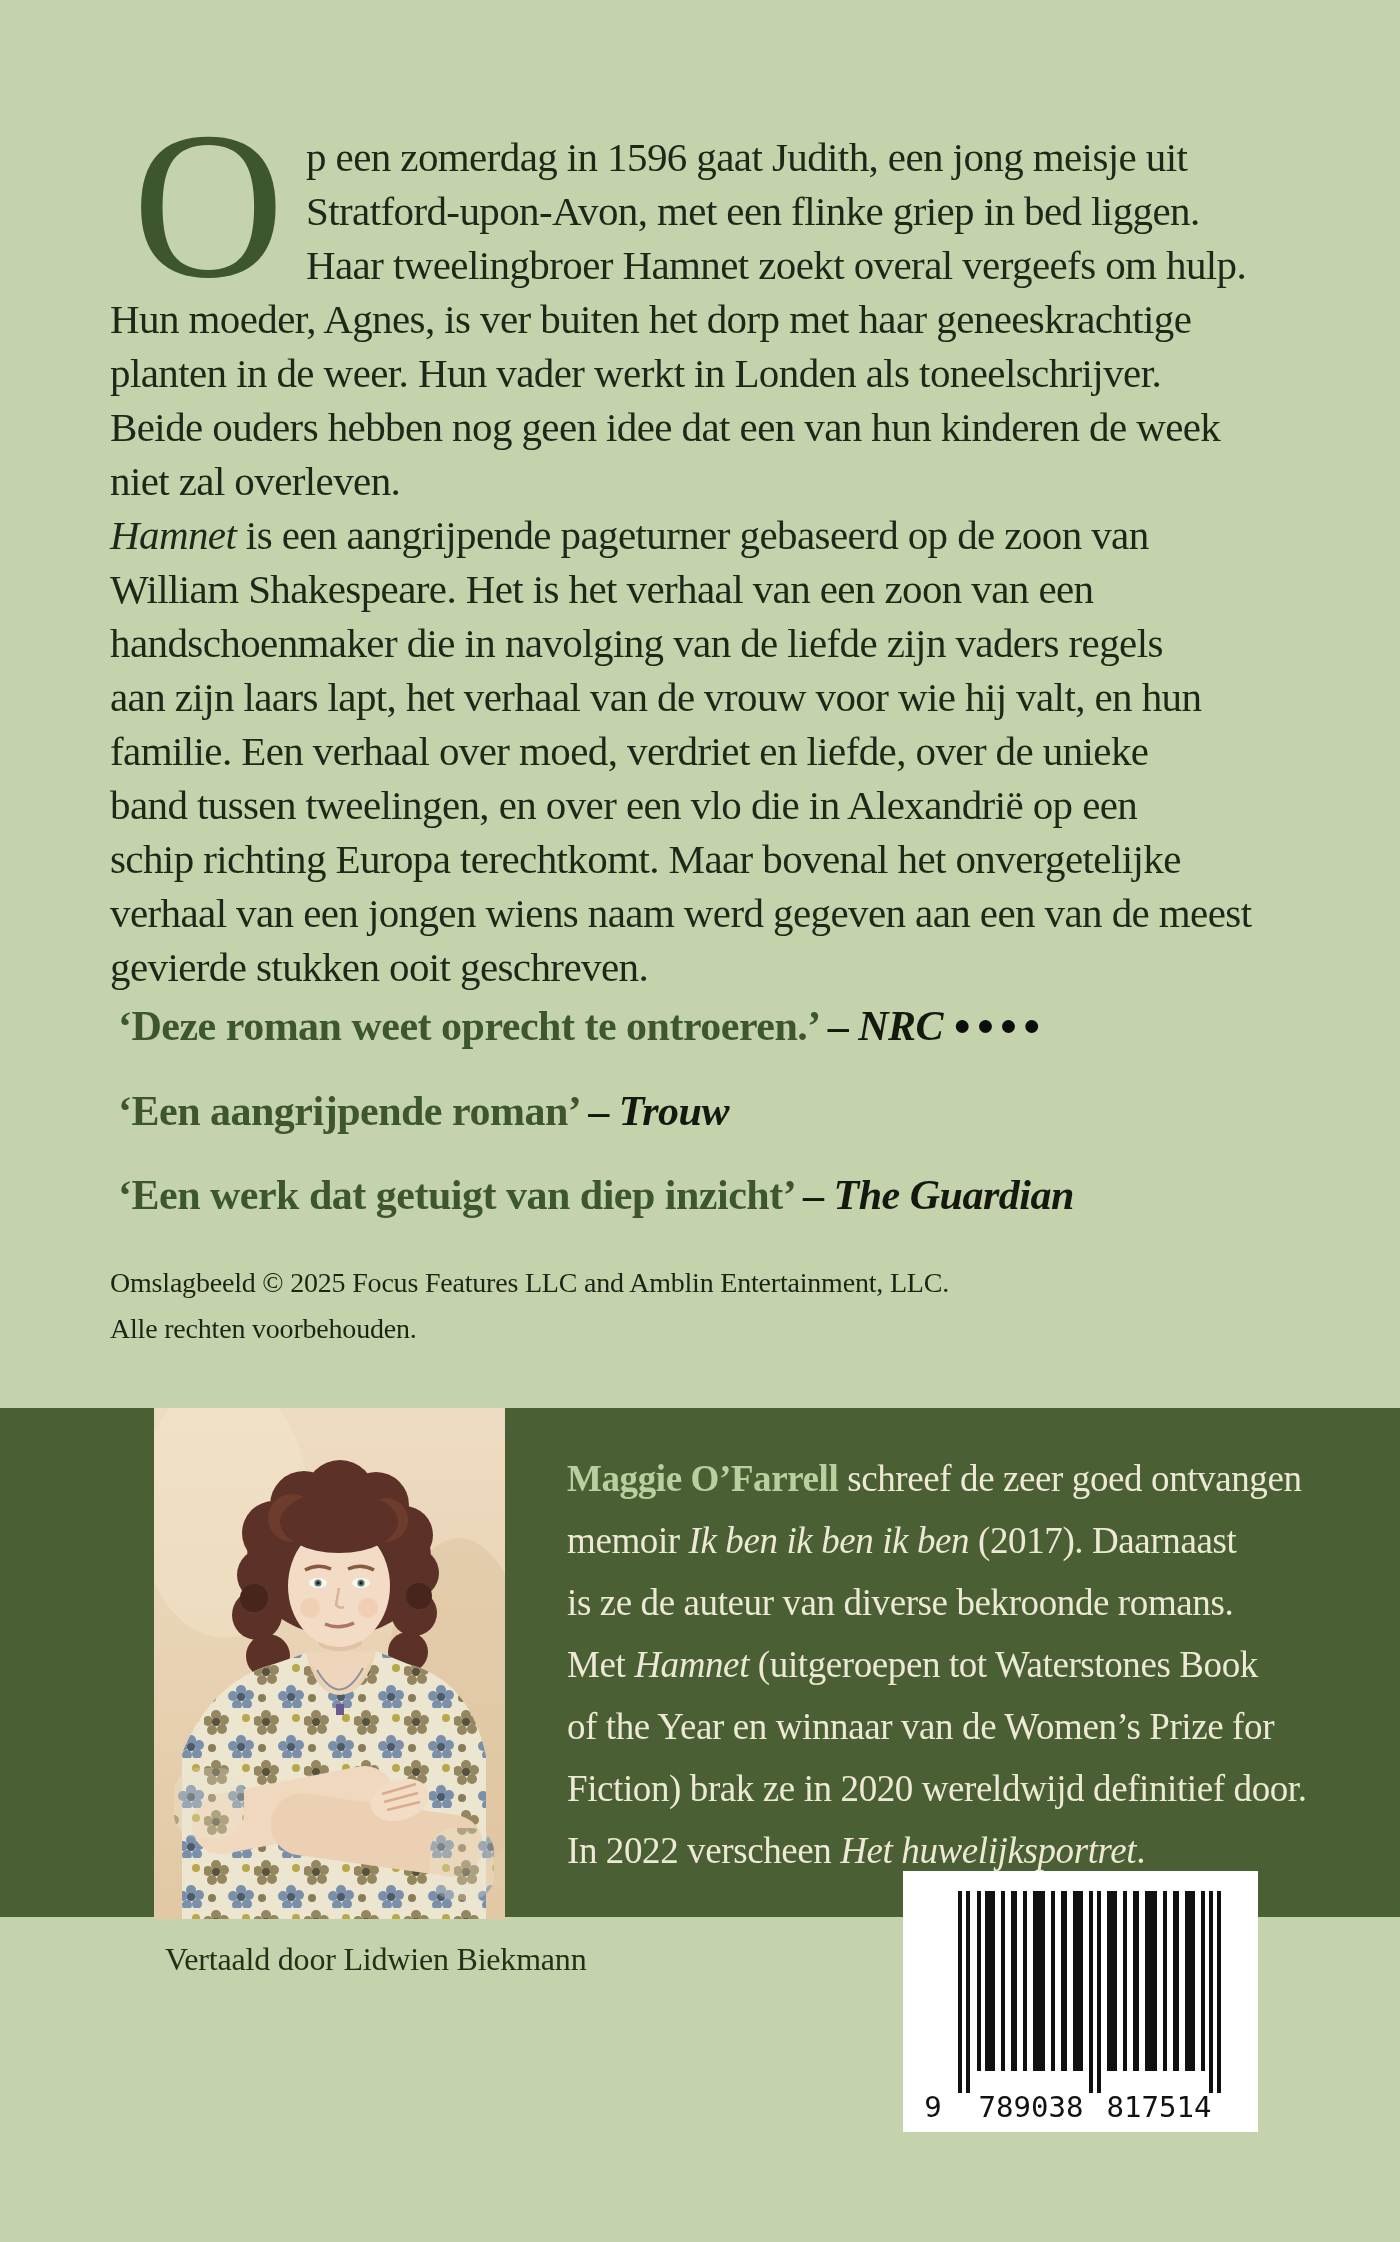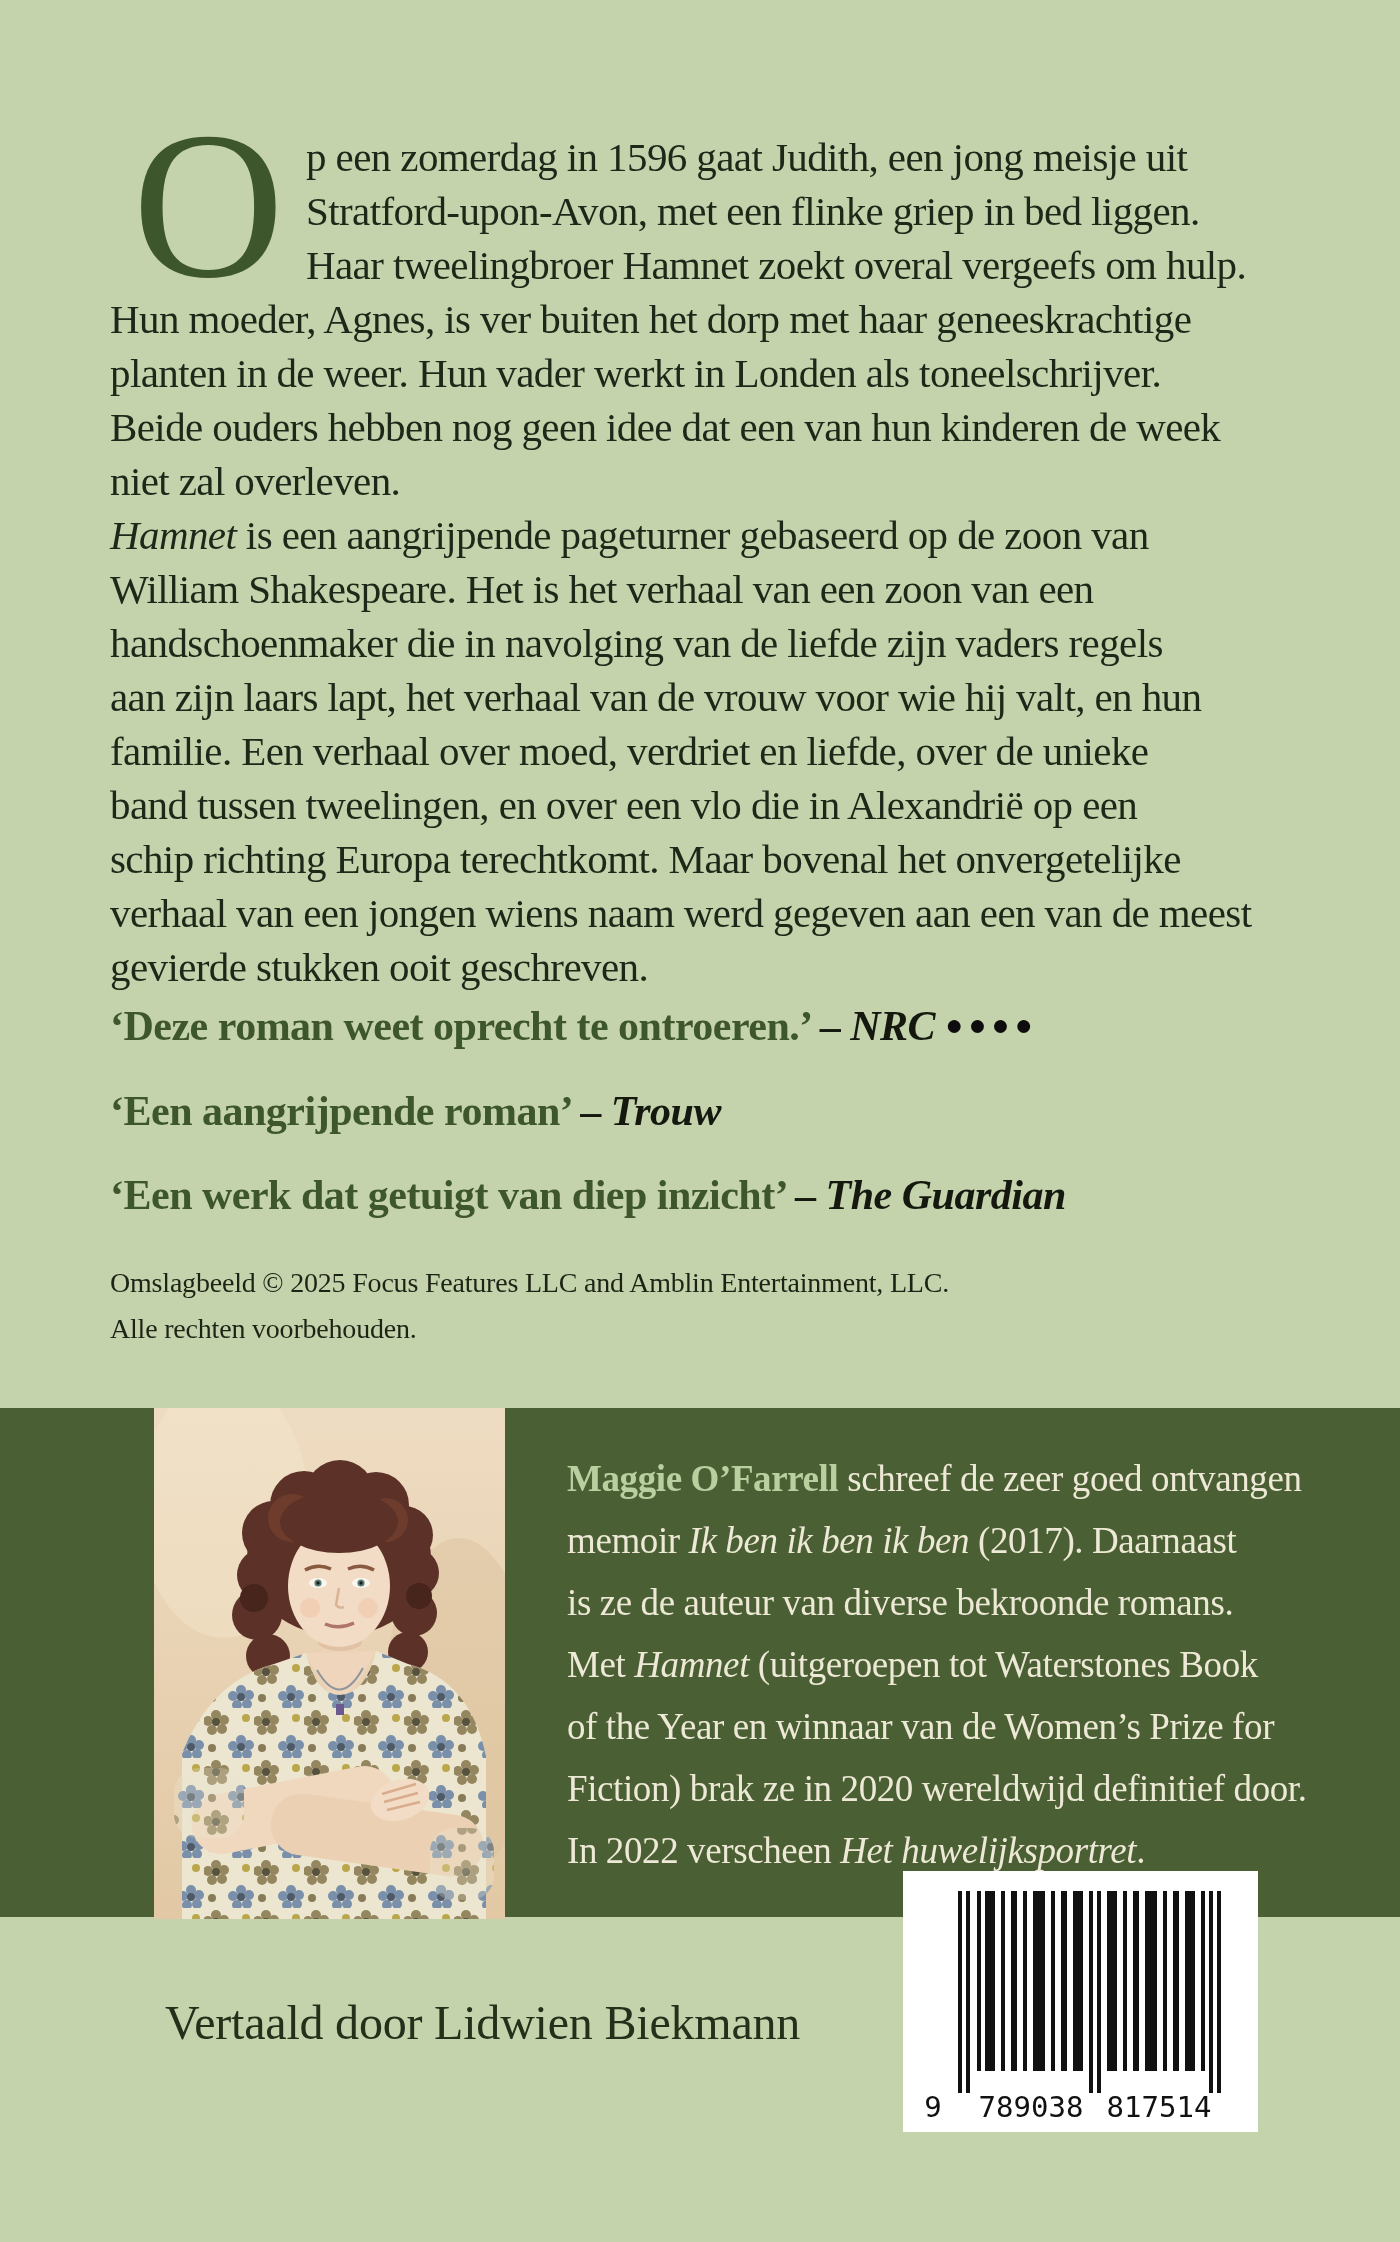--- a/index.html
+++ b/index.html
@@ -17,21 +17,21 @@
     float:left;width:196px;height:158px;
     font-size:210px;line-height:150px;color:#3e562c;
     text-align:center;
   }
   .it{font-style:italic;text-align:right;}
   
   .quotes{
     position:absolute;left:110px;top:1002px;width:1220px;
     font-size:42px;font-weight:bold;letter-spacing:-0.5px;
   }
-  .quote{margin:0 0 36px 0;line-height:1.16;}
+  .quote{margin:0 0 36px 8px;line-height:1.16;}
   .quote .g{color:#3e562c;}
   .quote .src{color:#15180f;}
   .quote .dots{color:#0d0d0d;font-size:30px;letter-spacing:5px;position:relative;top:-5px;}
   
   .credits{
     position:absolute;left:110px;top:1260px;width:1200px;
     font-size:28px;line-height:46px;color:#1e2415;letter-spacing:-0.2px;
   }
   
   .band{position:absolute;left:0;top:1408px;width:1400px;height:509px;background:#4a6034;}
@@ -43,22 +43,22 @@
   }
   .bio .name{color:#b9cfa0;font-weight:bold;}
   
   .barcode-box{position:absolute;left:903px;top:1871px;width:355px;height:261px;background:#ffffff;}
   .barcode-box svg{display:block;width:355px;height:261px;}
   .barcode-digit{
     font-family:"DejaVu Sans Mono",monospace;font-size:29px;fill:#111111;
   }
   
   .footer{
-    position:absolute;left:165px;top:1994px;width:700px;
-    font-size:48px;line-height:58px;color:#25301a;letter-spacing:-0.2px;
+    position:absolute;left:165px;top:1930px;width:700px;
+    font-size:32px;line-height:58px;color:#25301a;letter-spacing:-0.2px;
   }
 </style>
 </head>
 <body>
 
 <div class="page">
 
   <div class="synopsis">
     <div class="dropcap">O</div>
     <span><span>p een zomerdag in 1596 gaat Judith, een jong meisje uit</span><br><span>Stratford-upon-Avon, met een flinke griep in bed liggen.</span><br><span>Haar tweelingbroer Hamnet zoekt overal vergeefs om hulp.</span><br><span>Hun moeder, Agnes, is ver buiten het dorp met haar geneeskrachtige</span><br><span>planten in de weer. Hun vader werkt in Londen als toneelschrijver.</span><br><span>Beide ouders hebben nog geen idee dat een van hun kinderen de week</span><br><span>niet zal overleven.</span><br><span class="it">Hamnet</span><span> is een aangrijpende pageturner gebaseerd op de zoon van</span><br><span>William Shakespeare. Het is het verhaal van een zoon van een</span><br><span>handschoenmaker die in navolging van de liefde zijn vaders regels</span><br><span>aan zijn laars lapt, het verhaal van de vrouw voor wie hij valt, en hun</span><br><span>familie. Een verhaal over moed, verdriet en liefde, over de unieke</span><br><span>band tussen tweelingen, en over een vlo die in Alexandrië op een</span><br><span>schip richting Europa terechtkomt. Maar bovenal het onvergetelijke</span><br><span>verhaal van een jongen wiens naam werd gegeven aan een van de meest</span><br><span>gevierde stukken ooit geschreven.</span></span>

